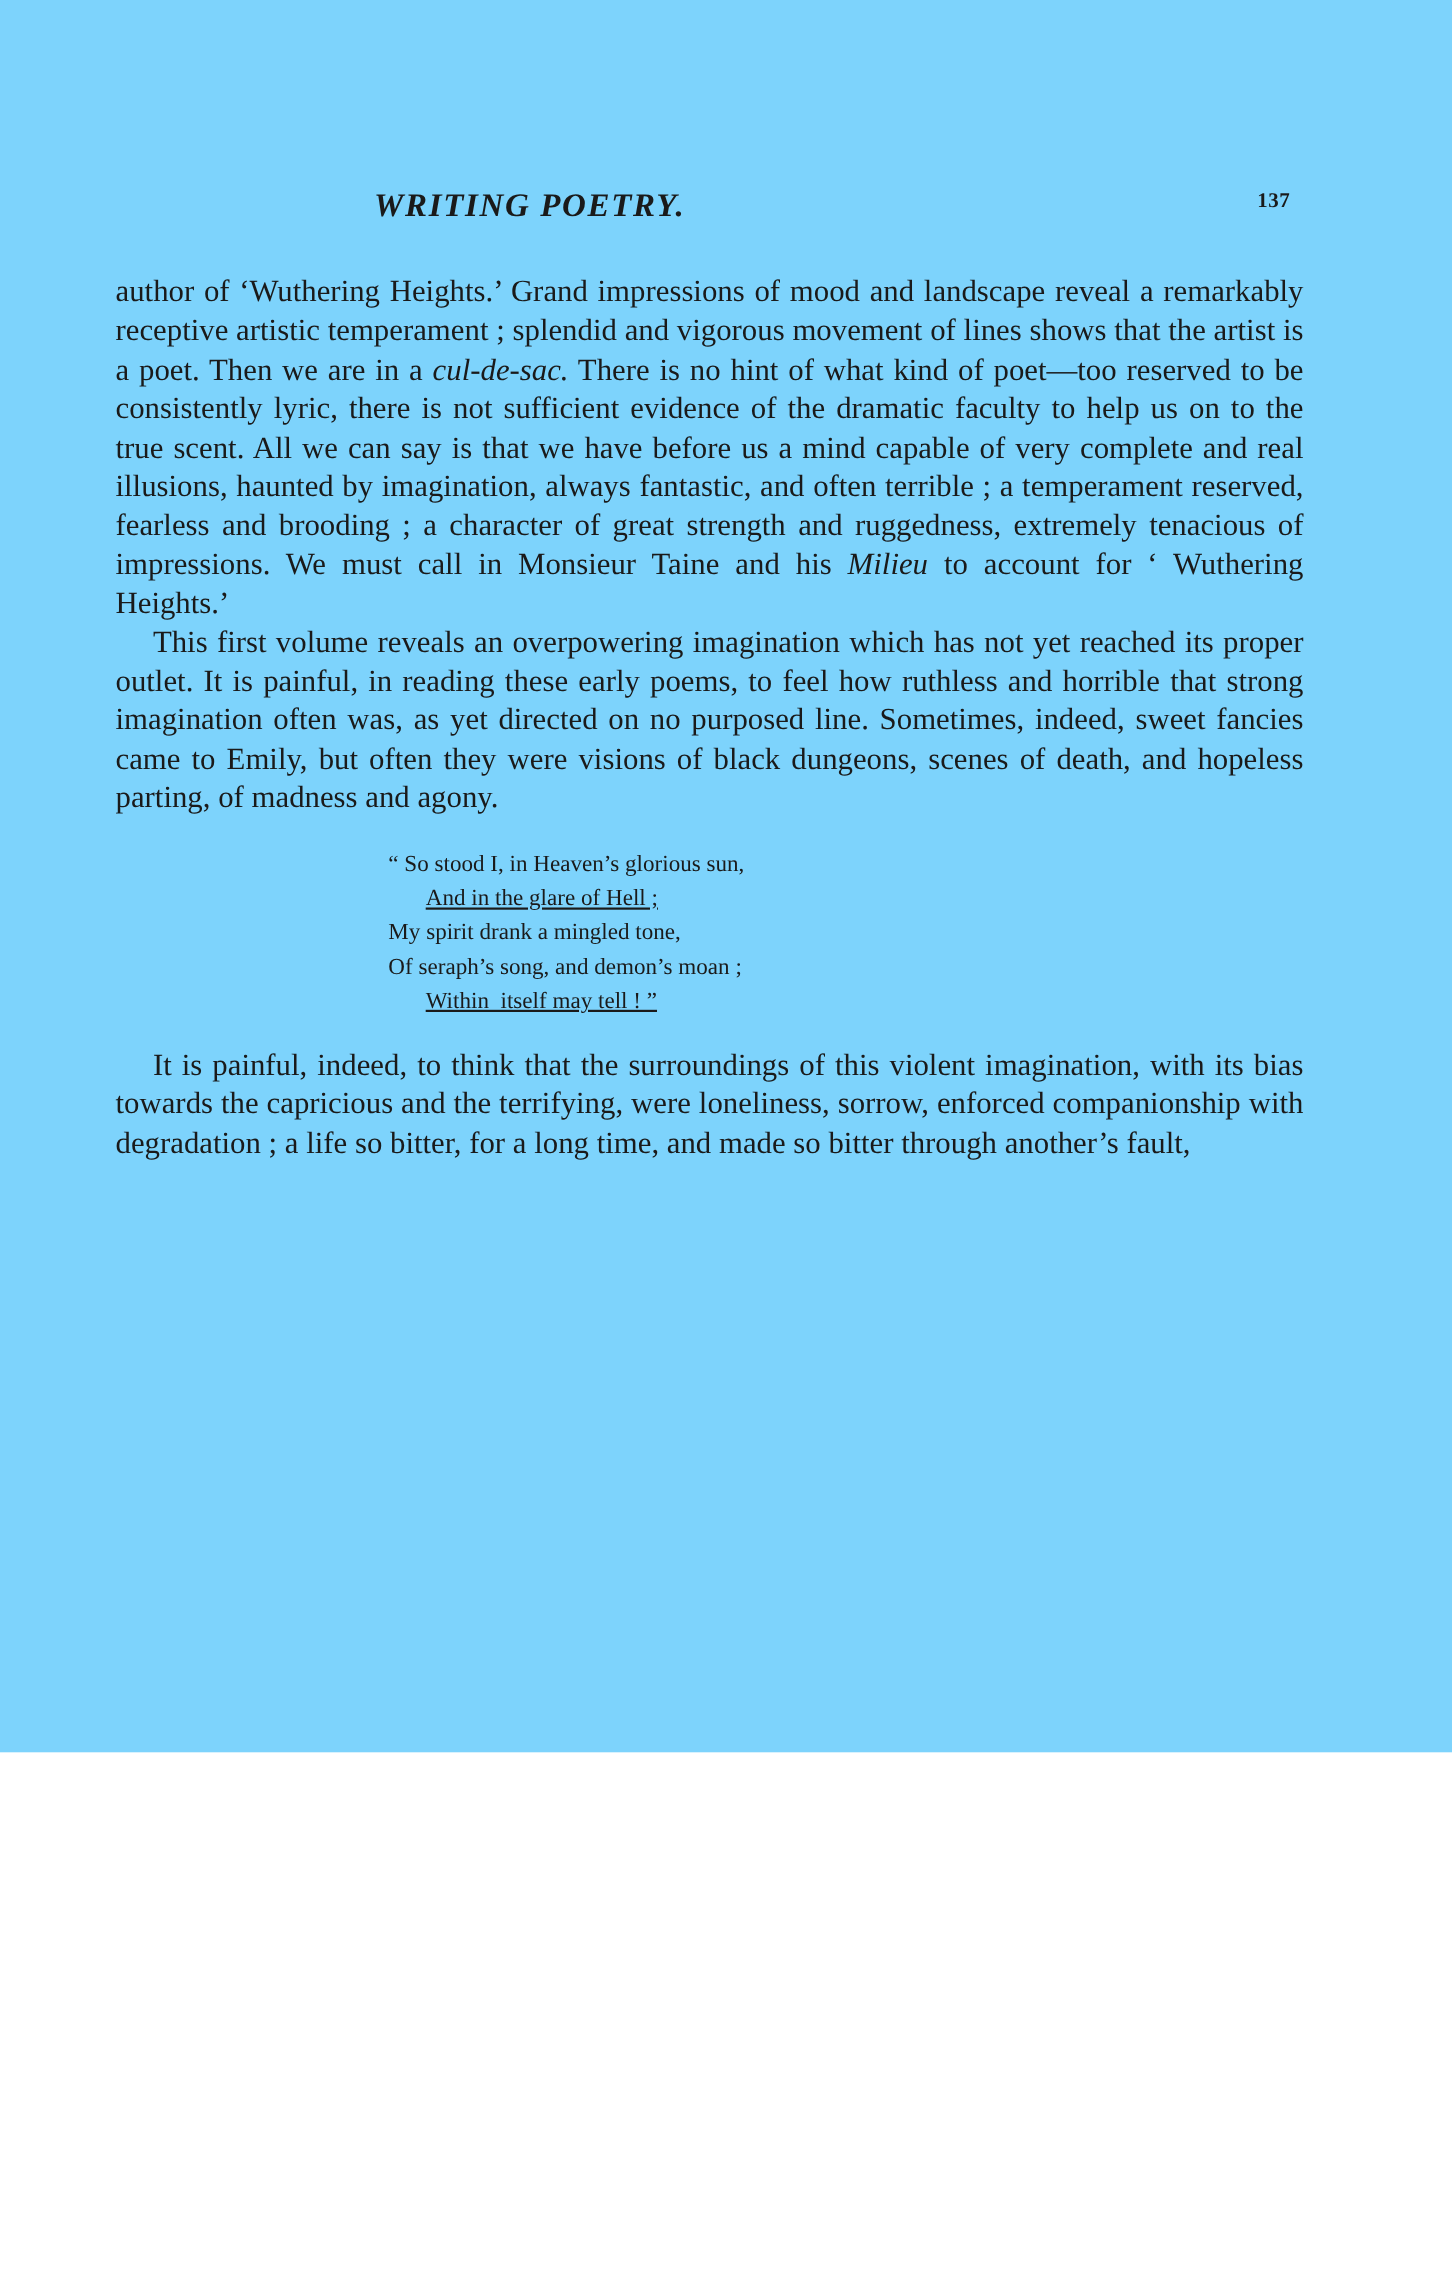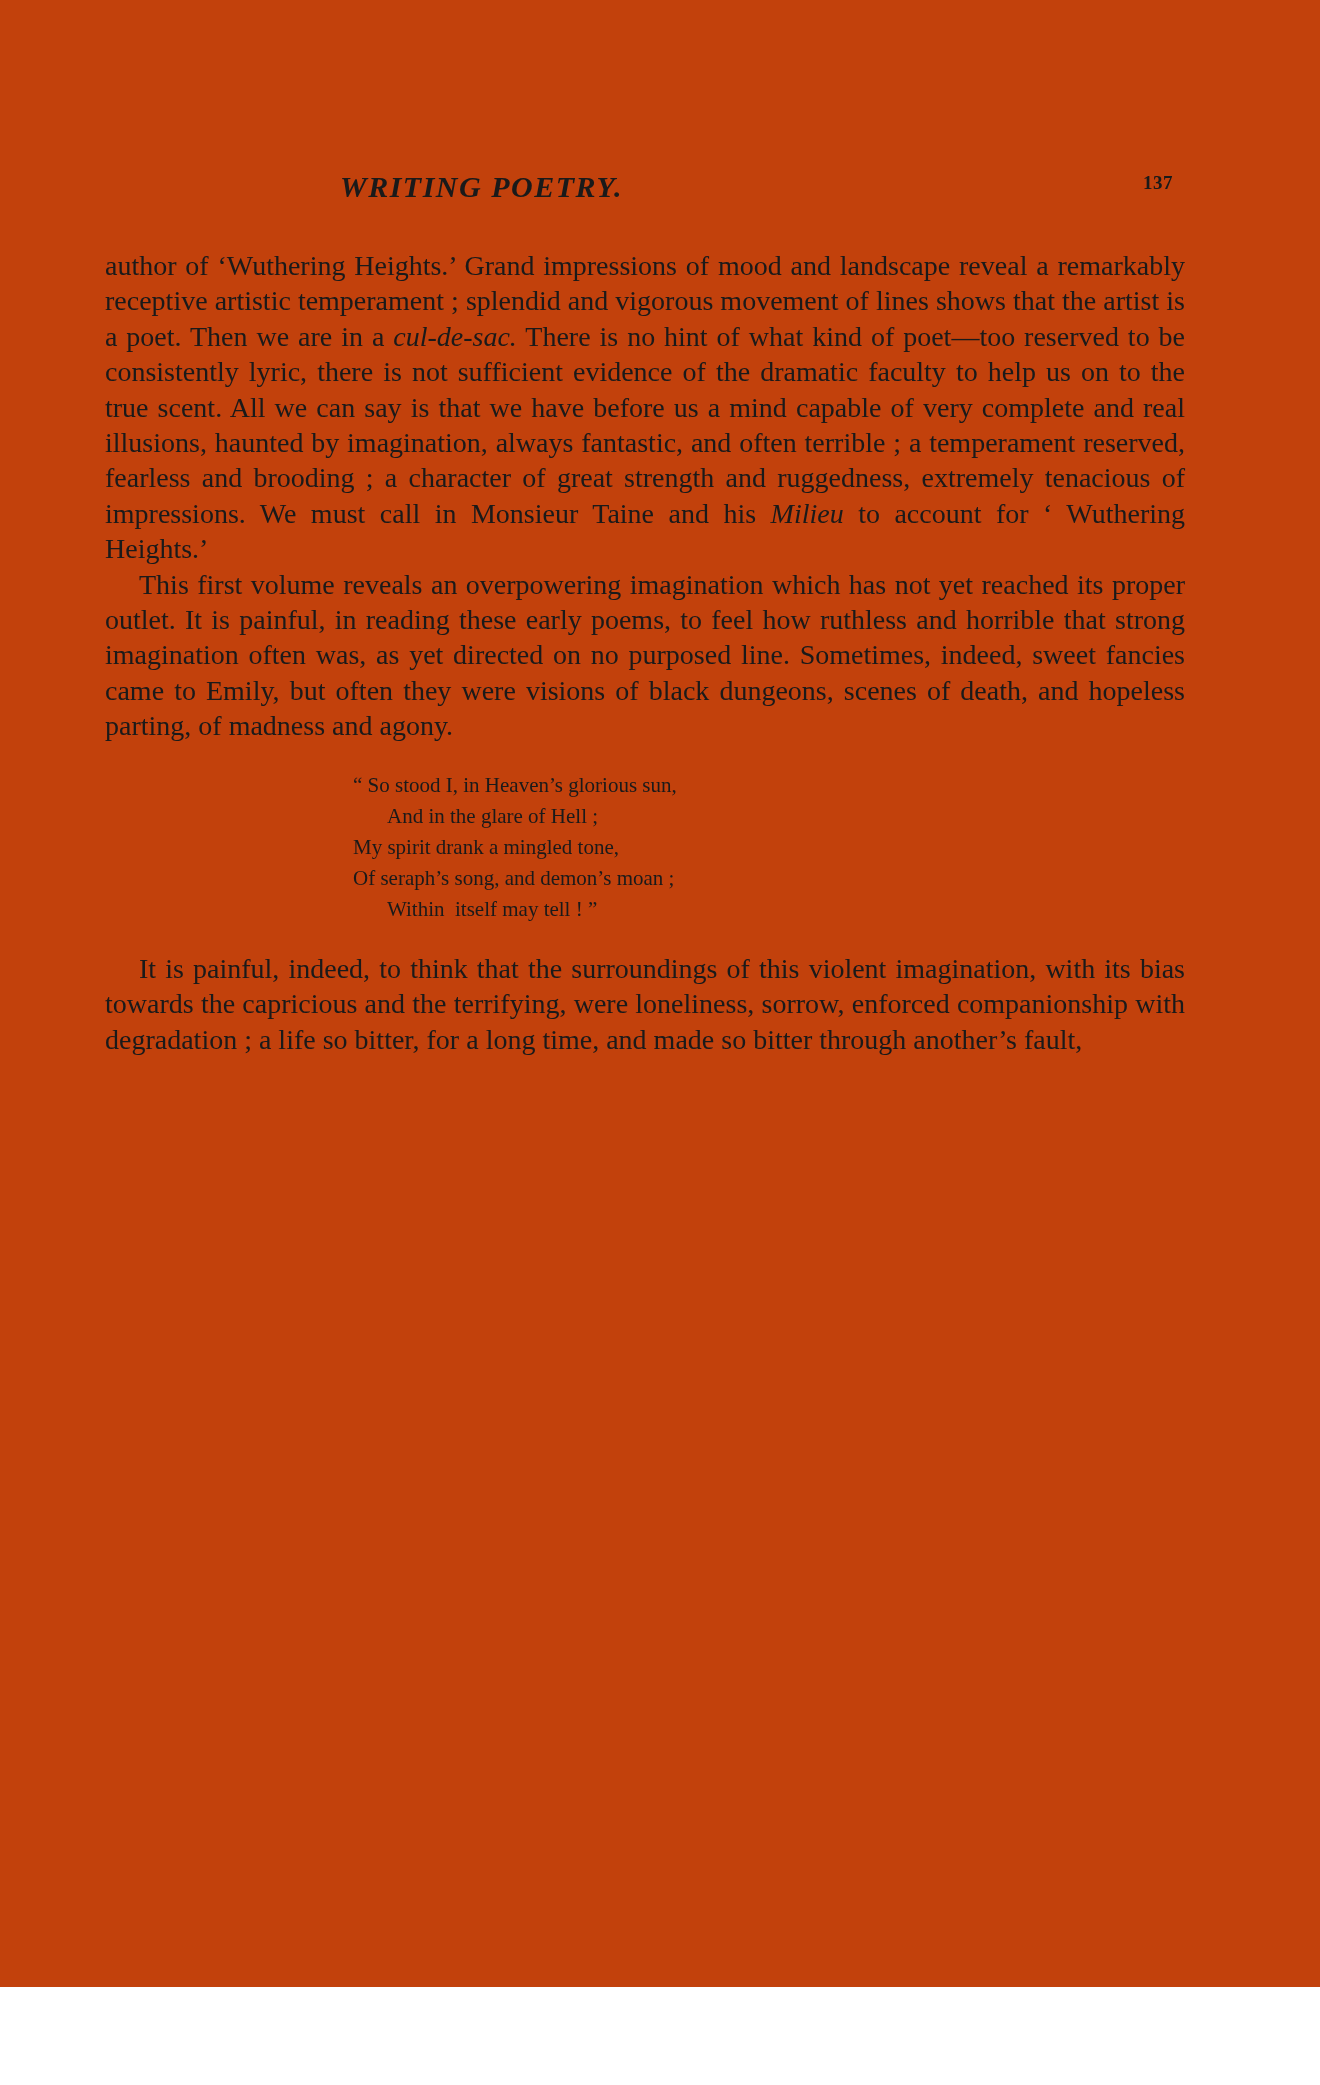--- a/index.html
+++ b/index.html
@@ -12,22 +12,22 @@
     height: 2085px;
     font-family: "Liberation Serif", serif;
     color: #1a1a1a;
     position: relative;
     overflow: hidden;
   }
   .page {
     position: absolute;
     top: 0; left: 0;
     width: 1320px;
-    height: 1987px;
-    background: #c2410c;
+    height: 1593px;
+    background: #7dd3fc;
   }
   .content {
     position: absolute;
     left: 105px;
     top: 170px;
     width: 1080px;
   }
   .header {
     position: relative;
     height: 60px;
@@ -62,21 +62,21 @@
   p.body.first { text-indent: 0; }
   p.body.indent { text-indent: 34px; }
   .verse {
     margin: 26px 0 26px 0;
     font-size: 21px;
     line-height: 1.48;
     text-align: left;
     padding-left: 248px;
   }
   .verse div { white-space: pre; }
-  .verse .ind { padding-left: 34px; }
+  .verse .ind { padding-left: 34px; text-decoration: underline; }
   i { font-style: italic; }
 </style>
 </head>
 <body>
 
 <div class="page">
   <div class="content">
 
     <div class="header">
       <div class="running-head">WRITING POETRY.</div>

